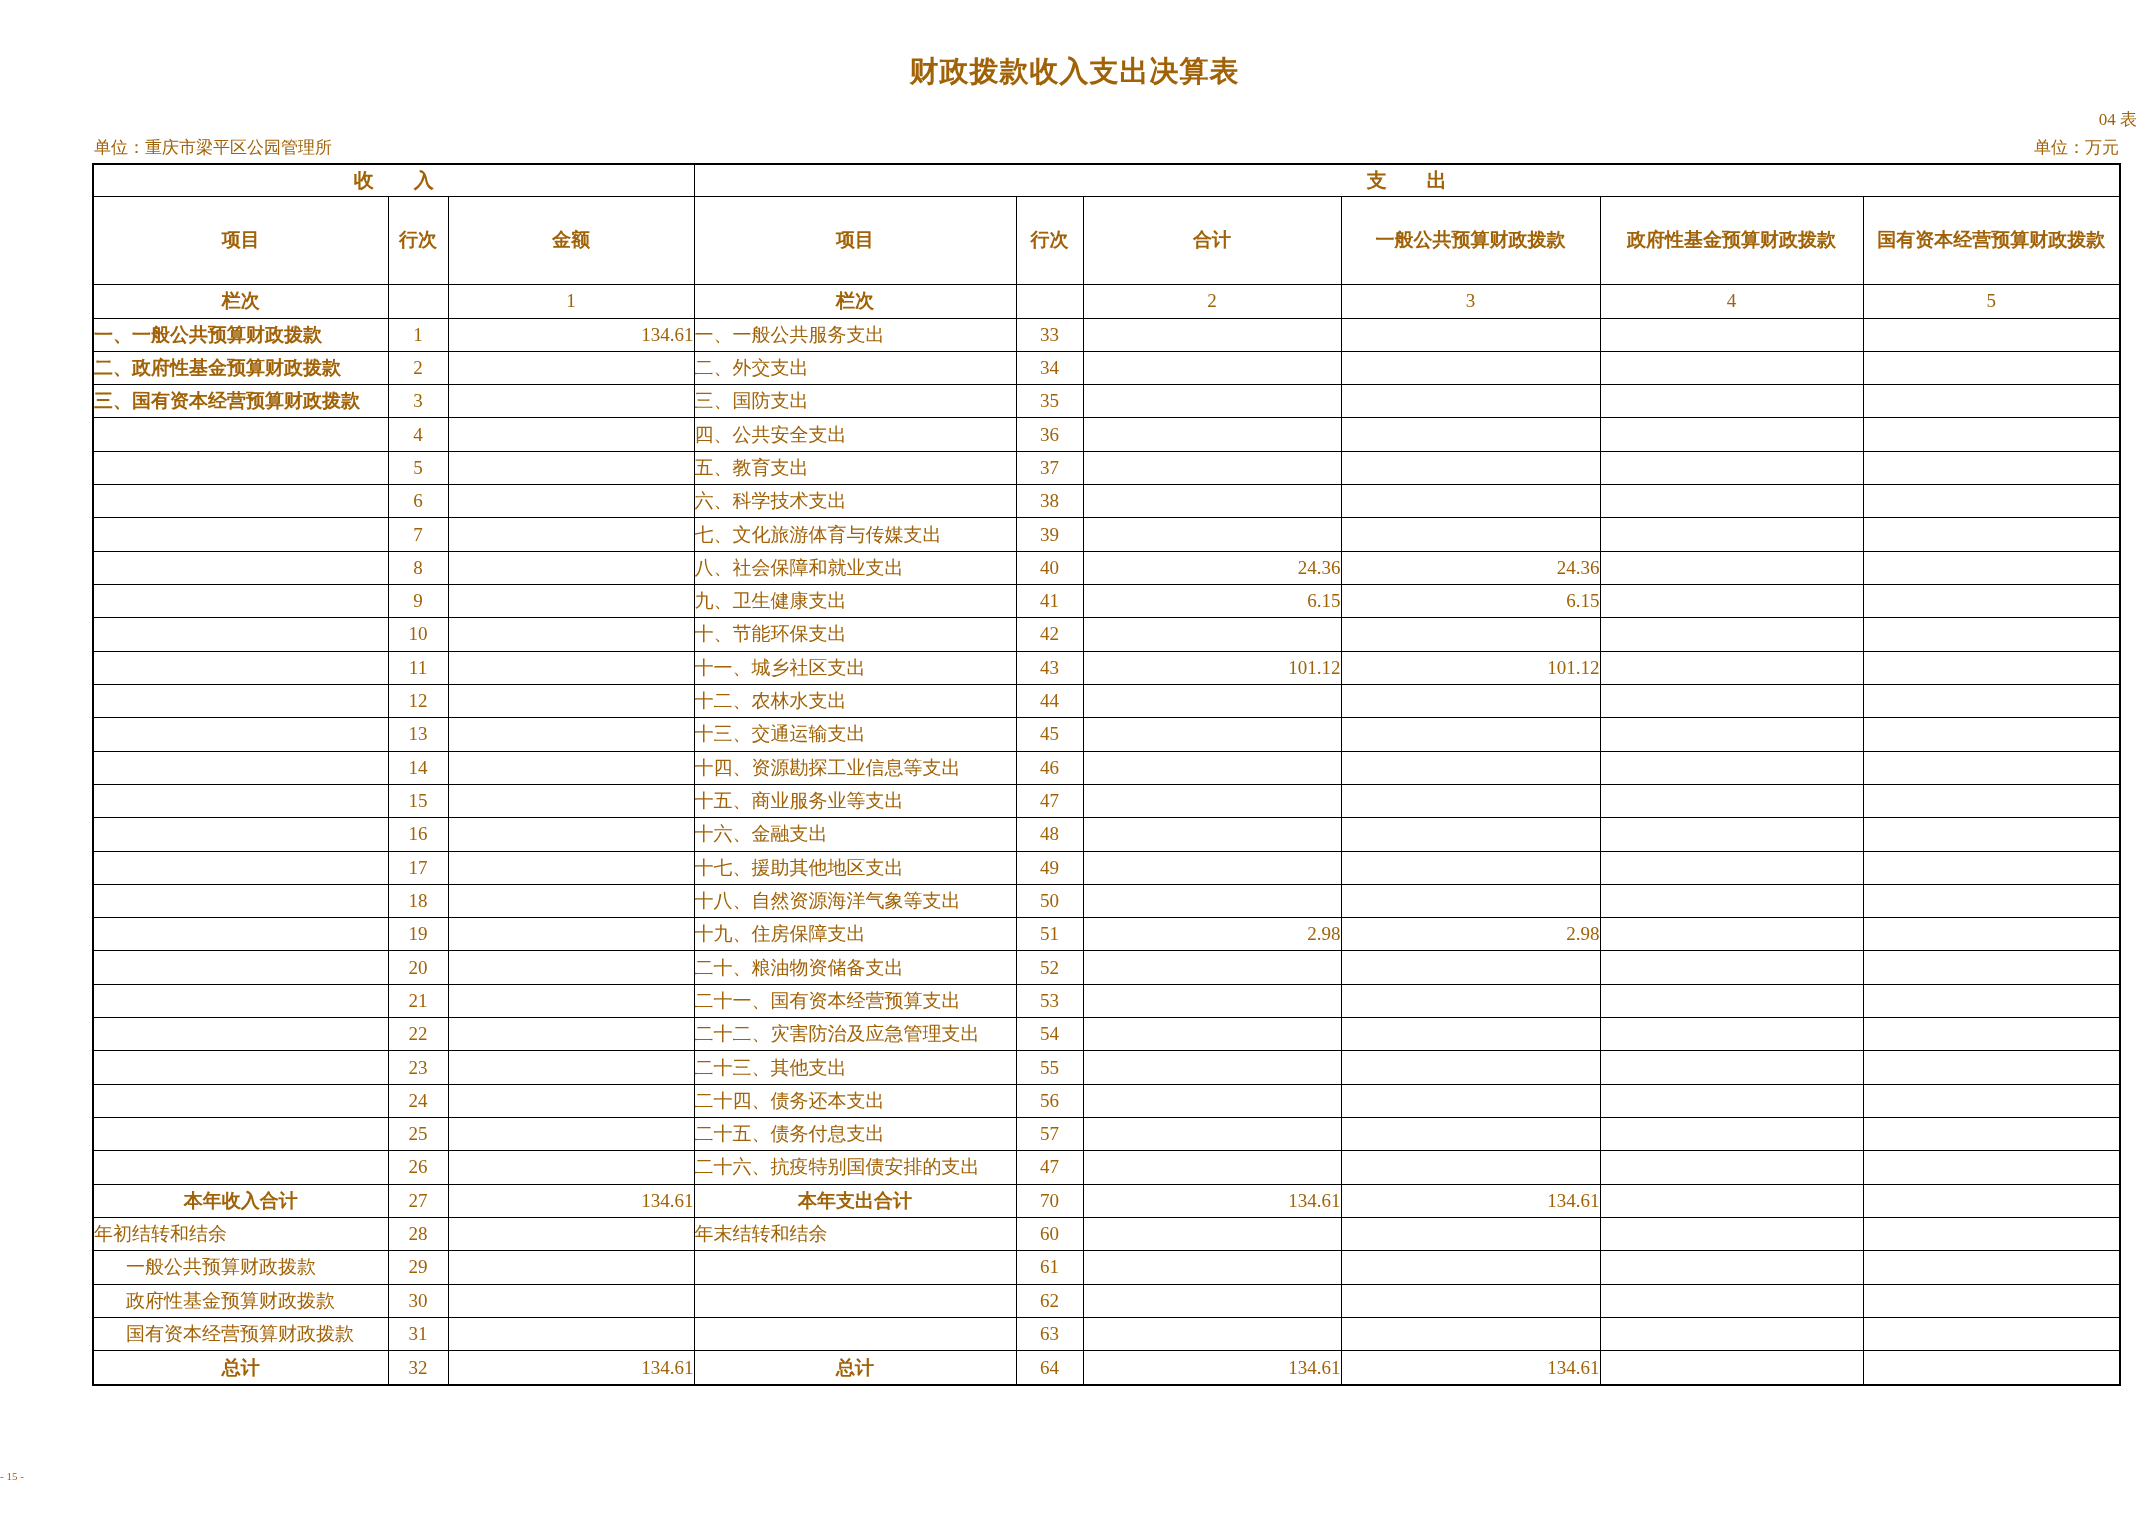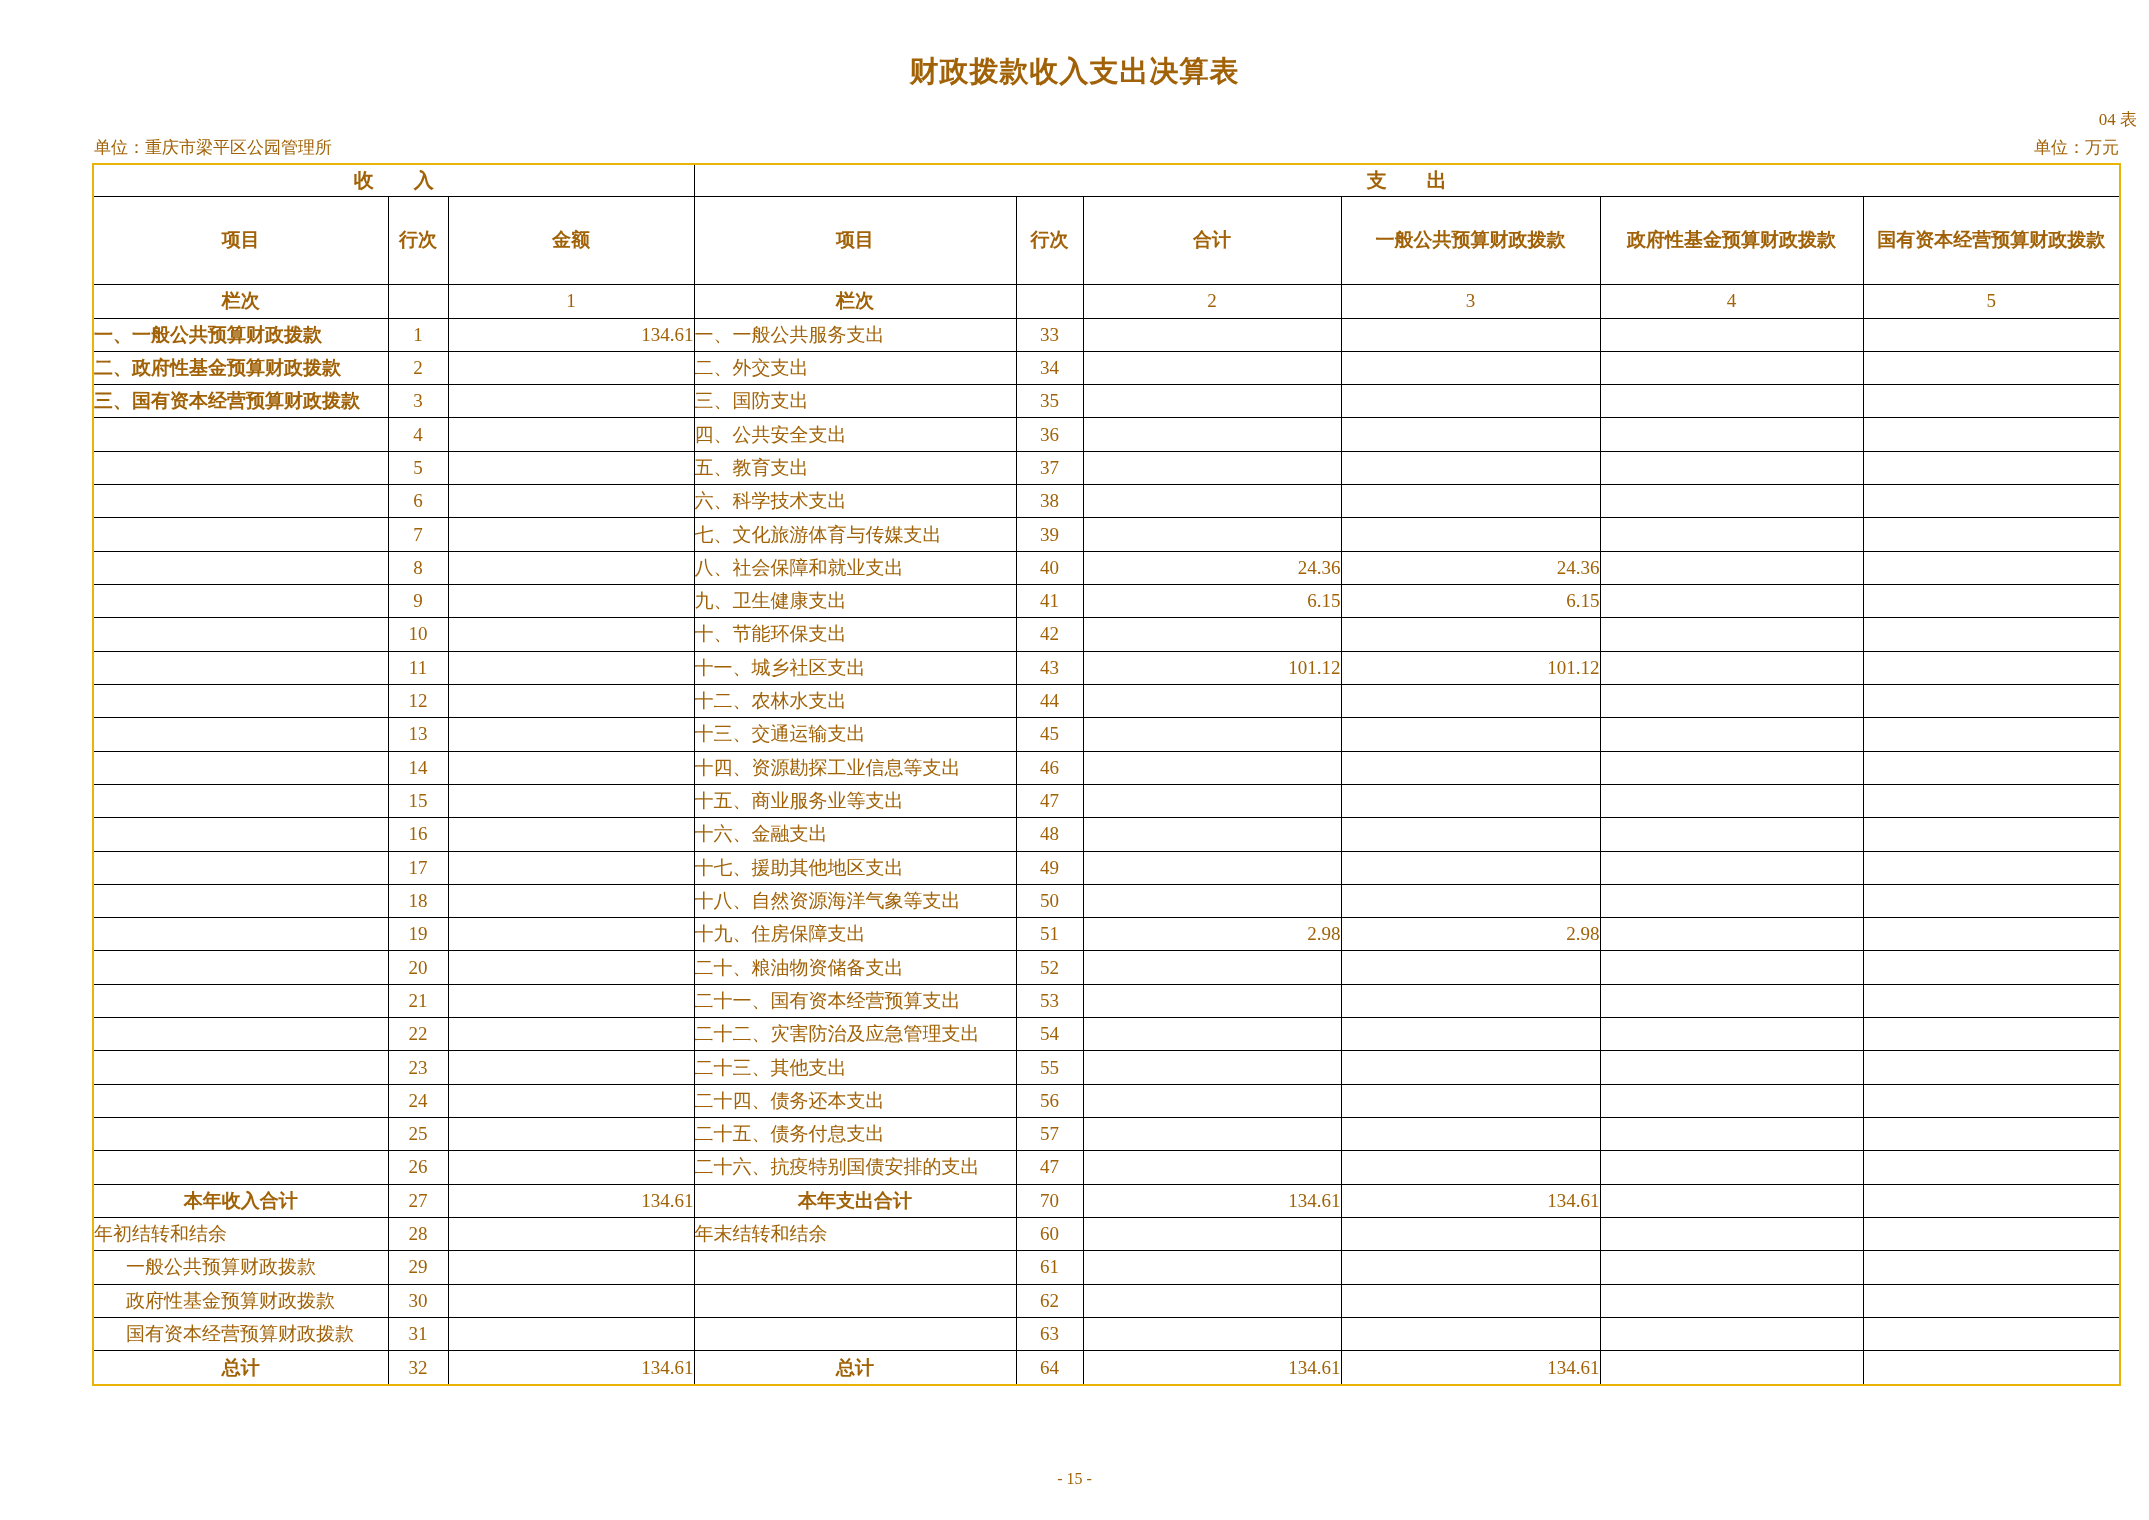--- a/index.html
+++ b/index.html
@@ -37,21 +37,21 @@
     top:136px; right:30px;
     font-size:17px;
     text-align:right;
   }
   table.decl-table{
     position:absolute;
     left:92px; top:163px;
     width:2027px; height:1223px;
     border-collapse:collapse;
     table-layout:fixed;
-    border:2px solid #eab308;
+    border:2px solid #000000;
     font-size:19px;
   }
   table.decl-table td{
     border:1px solid #000;
     padding:0;
     overflow:hidden;
     white-space:nowrap;
     vertical-align:middle;
   }
   tr.section-row{height:32px;}
@@ -63,22 +63,21 @@
   .lanci-num{ text-align:center; }
   td.item{ text-align:left; padding-left:7px; }
   td.item.center{ text-align:center; padding-left:0; }
   td.item.indent{ padding-left:32px; }
   td.bold{ font-weight:bold; }
   td.line{ text-align:center; }
   td.amt{ text-align:right; padding-right:14px; }
   .page-number{
     position:absolute;
     top:1470px; left:0; width:100%;
-    text-align:center;
-    font-size:16px;
+    font-size:11px;
   }
 </style>
 </head>
 <body>
 
 <div class="page">
 
   <div class="doc-title">财政拨款收入支出决算表</div>
 
   <div class="form-number">04 表</div>

